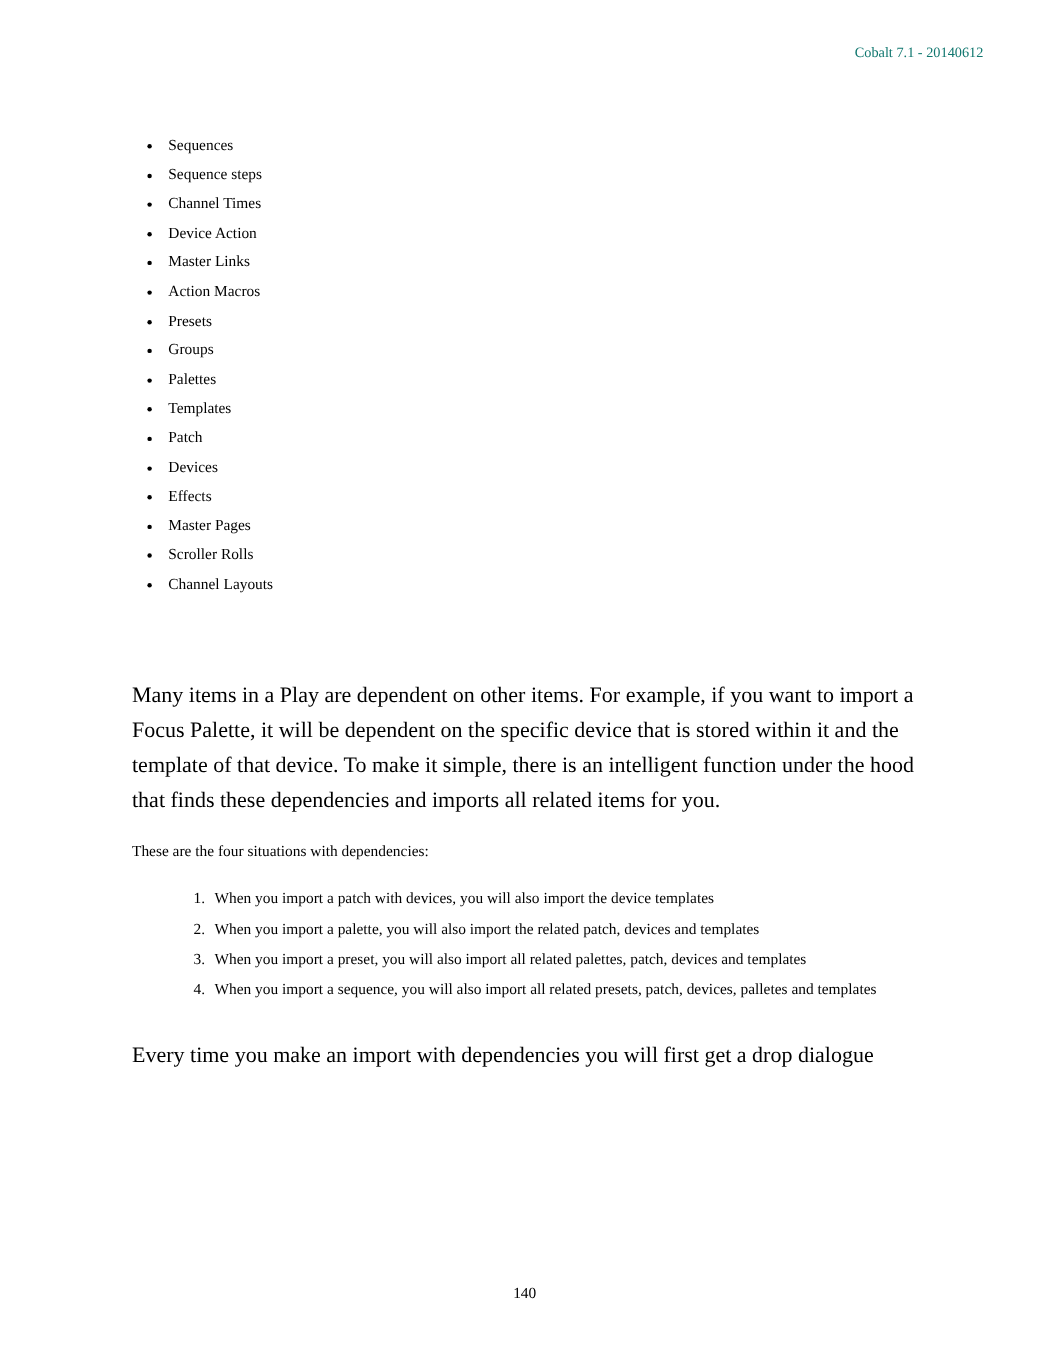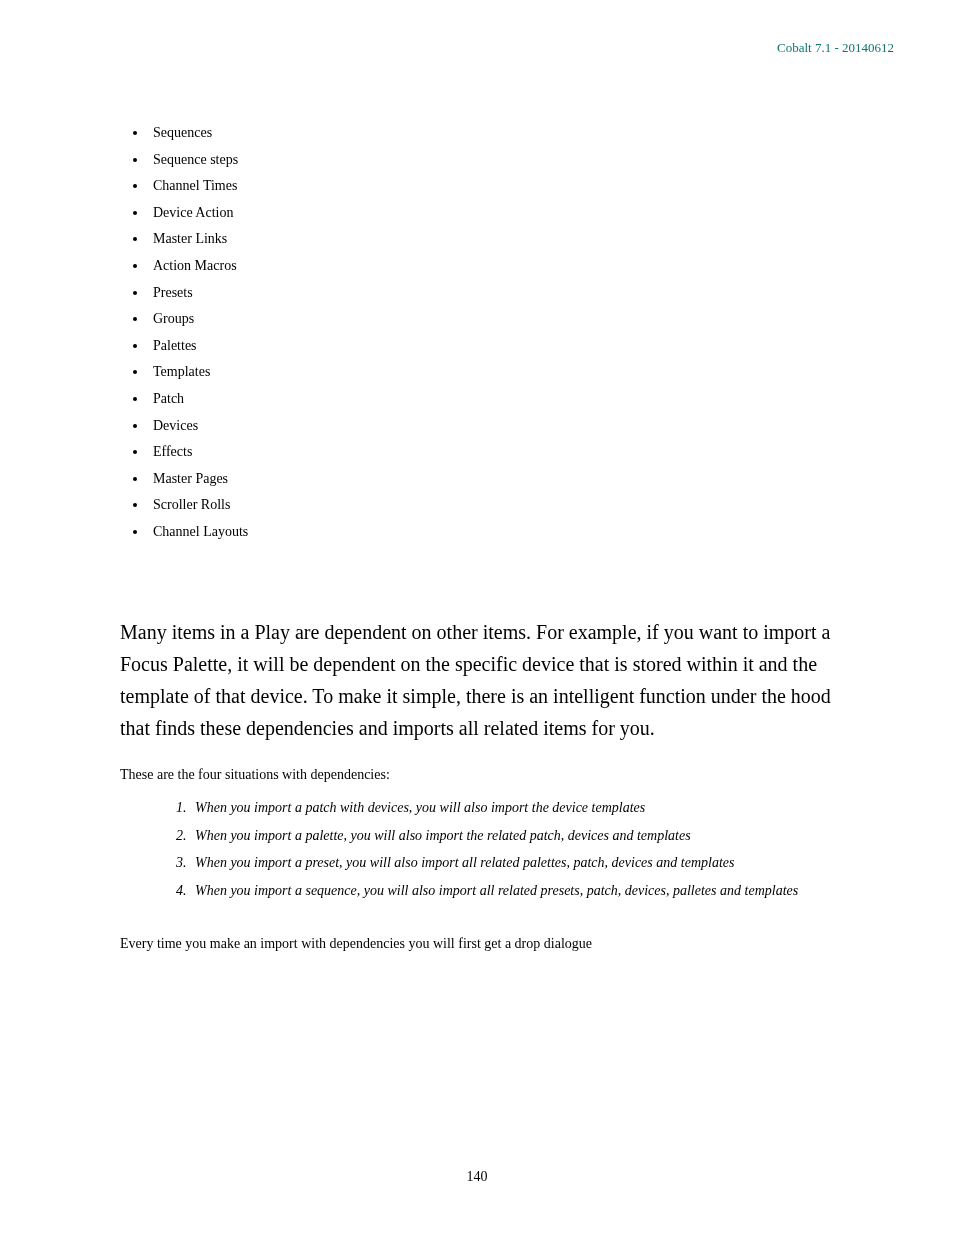--- a/index.html
+++ b/index.html
@@ -58,39 +58,38 @@
 
     .section-paragraph {
       font-size: 20px;
       line-height: 1.6;
       margin-bottom: 20px;
     }
 
     .dependencies-intro {
       font-size: 14px;
       line-height: 1.6;
-      margin-bottom: 10px;
+      margin-bottom: 20px;
     }
 
     .ordered-list {
       list-style: decimal;
       margin-left: 70px;
       margin-bottom: 30px;
     }
 
     .ordered-list li {
       font-size: 14px;
       line-height: 1.7;
       padding-left: 5px;
       margin-bottom: 4px;
-      font-style: italic;
     }
 
     .closing-paragraph {
-      font-size: 14px;
+      font-size: 20px;
       line-height: 1.6;
       margin-bottom: 20px;
     }
 
     .page-number {
       position: absolute;
       bottom: 50px;
       left: 50%;
       transform: translateX(-50%);
       font-size: 14px;

